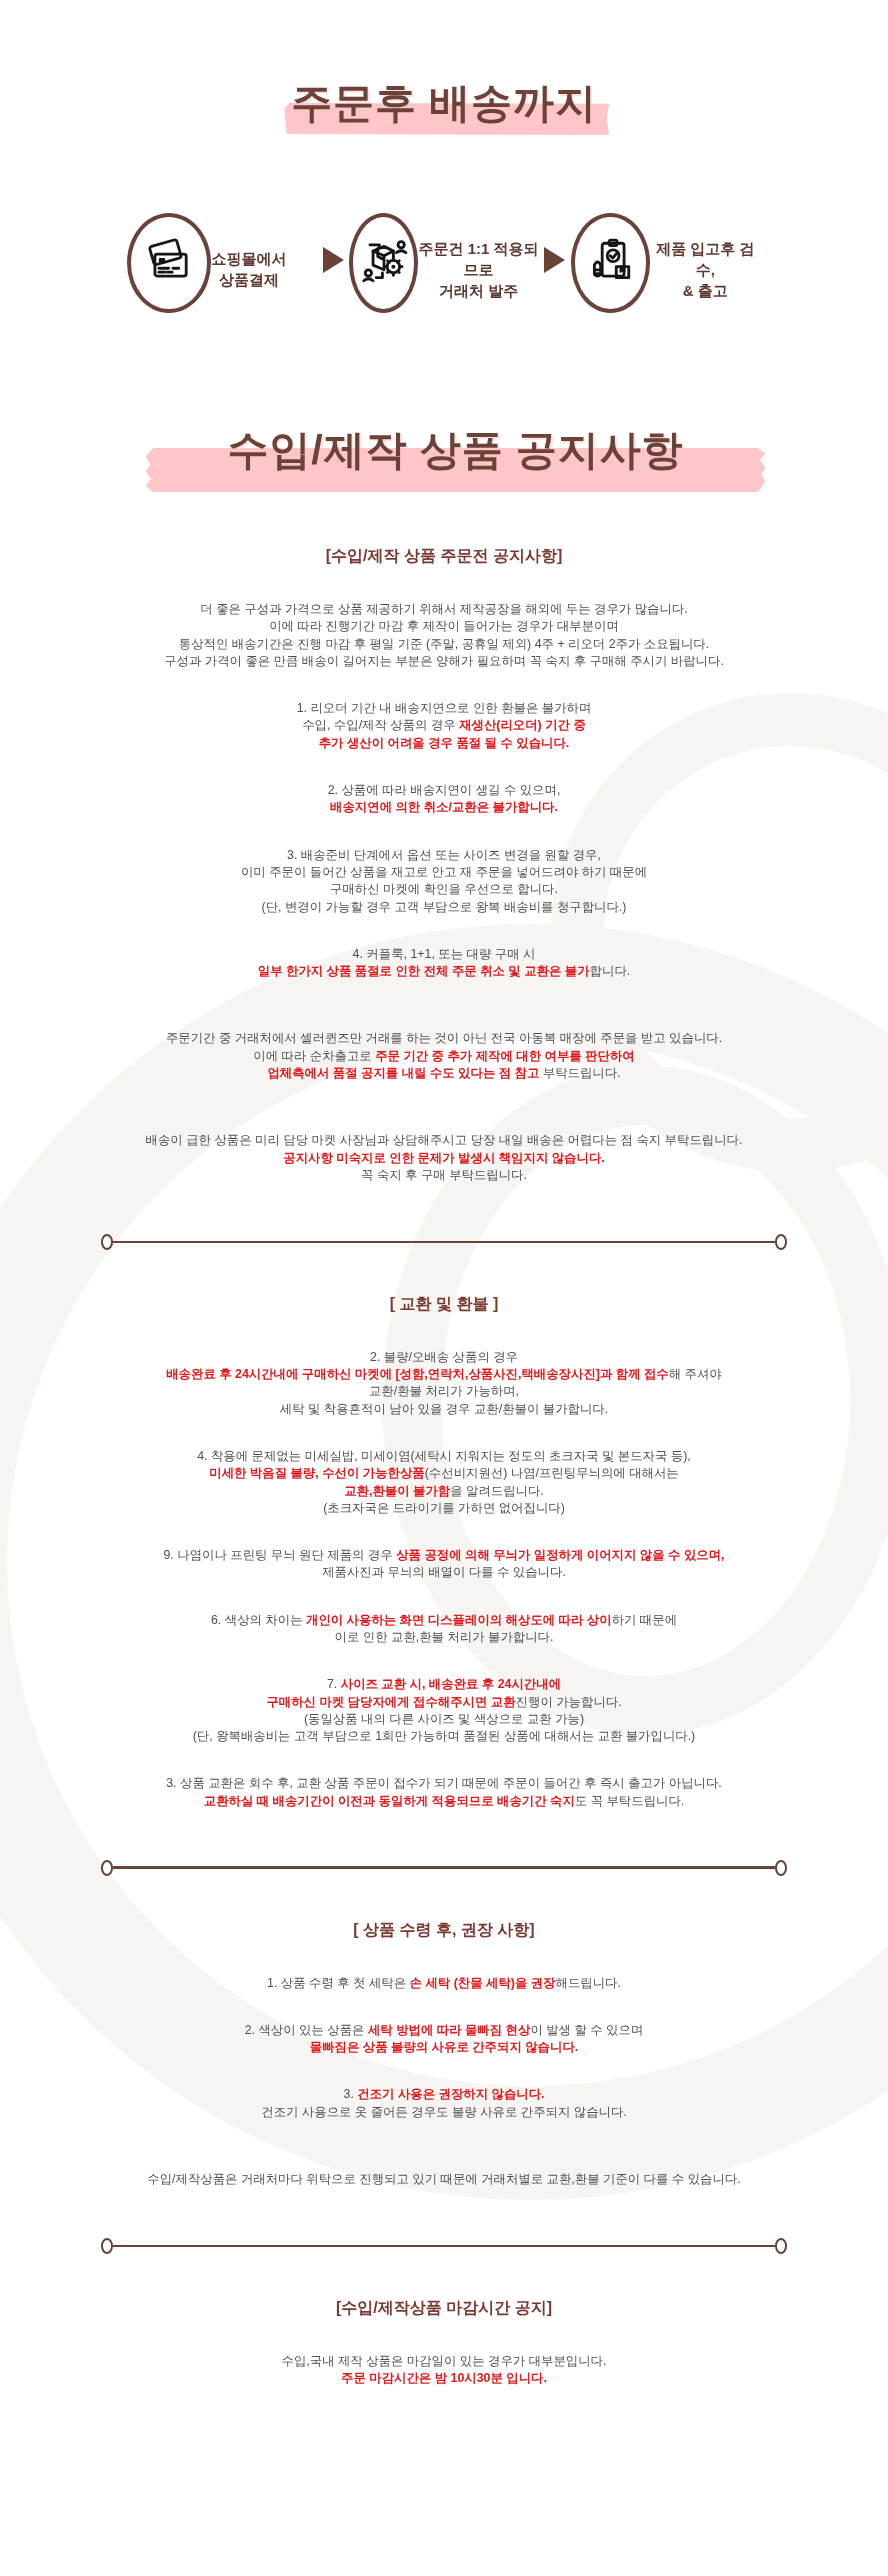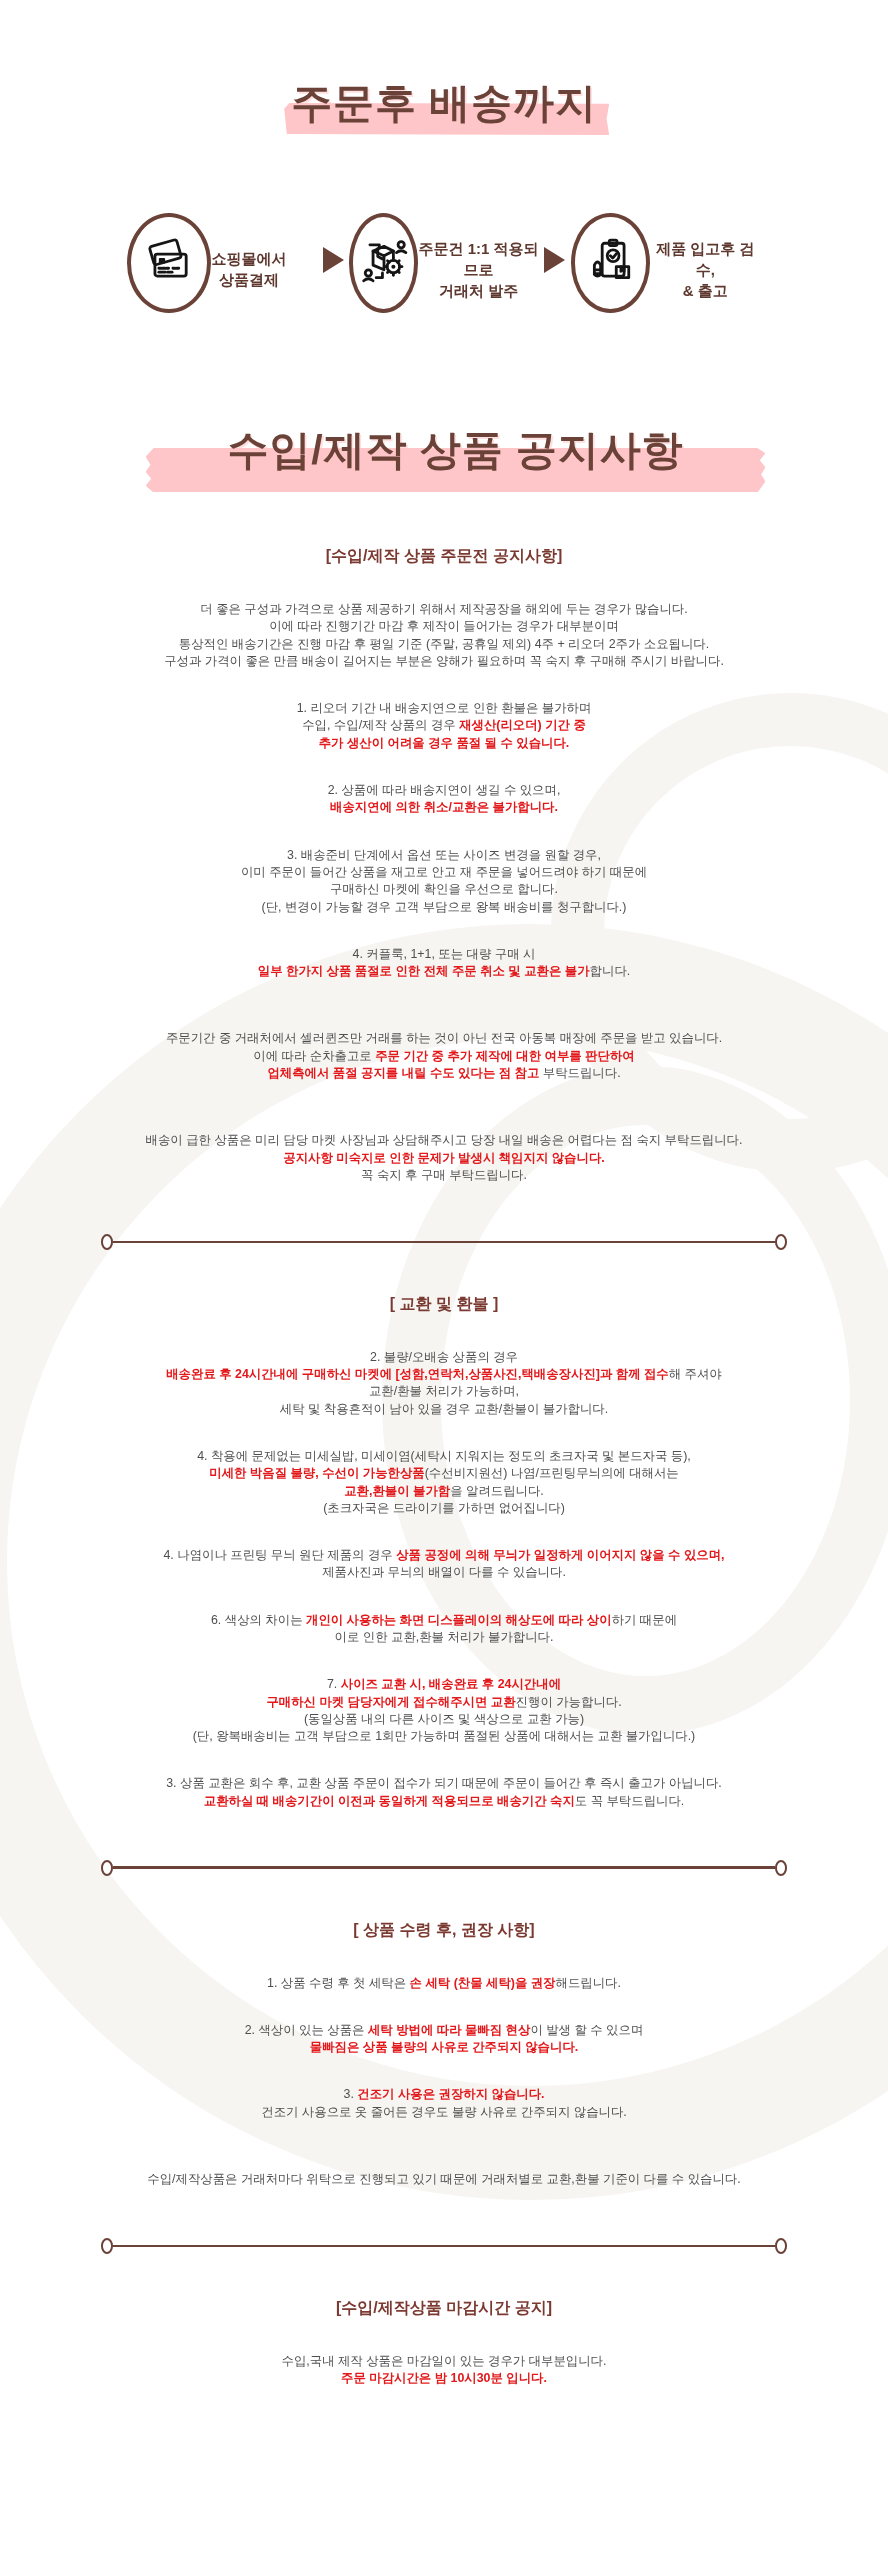--- a/index.html
+++ b/index.html
@@ -237,21 +237,21 @@
           <div class="line"><span class="seg-n">교환/환불 처리가 가능하며,</span></div>
           <div class="line"><span class="seg-n">세탁 및 착용흔적이 남아 있을 경우 교환/환불이 불가합니다.</span></div>
         </div>
         <div class="block">
           <div class="line"><span class="seg-n">4. 착용에 문제없는 미세실밥, 미세이염(세탁시 지워지는 정도의 초크자국 및 본드자국 등),</span></div>
           <div class="line"><span class="seg-r">미세한 박음질 불량, 수선이 가능한상품</span><span class="seg-n">(수선비지원선) 나염/프린팅무늬의에 대해서는</span></div>
           <div class="line"><span class="seg-r">교환,환불이 불가함</span><span class="seg-n">을 알려드립니다.</span></div>
           <div class="line"><span class="seg-n">(초크자국은 드라이기를 가하면 없어집니다)</span></div>
         </div>
         <div class="block">
-          <div class="line"><span class="seg-n">4. 나염이나 프린팅 무늬 원단 제품의 경우 </span><span class="seg-r">상품 공정에 의해 무늬가 일정하게 이어지지 않을 수 있으며,</span></div>
+          <div class="line"><span class="seg-n">9. 나염이나 프린팅 무늬 원단 제품의 경우 </span><span class="seg-r">상품 공정에 의해 무늬가 일정하게 이어지지 않을 수 있으며,</span></div>
           <div class="line"><span class="seg-n">제품사진과 무늬의 배열이 다를 수 있습니다.</span></div>
         </div>
         <div class="block">
           <div class="line"><span class="seg-n">6. 색상의 차이는 </span><span class="seg-r">개인이 사용하는 화면 디스플레이의 해상도에 따라 상이</span><span class="seg-n">하기 때문에</span></div>
           <div class="line"><span class="seg-n">이로 인한 교환,환불 처리가 불가합니다.</span></div>
         </div>
         <div class="block">
           <div class="line"><span class="seg-n">7. </span><span class="seg-r">사이즈 교환 시, 배송완료 후 24시간내에</span></div>
           <div class="line"><span class="seg-r">구매하신 마켓 담당자에게 접수해주시면 교환</span><span class="seg-n">진행이 가능합니다.</span></div>
           <div class="line"><span class="seg-n">(동일상품 내의 다른 사이즈 및 색상으로 교환 가능)</span></div>

